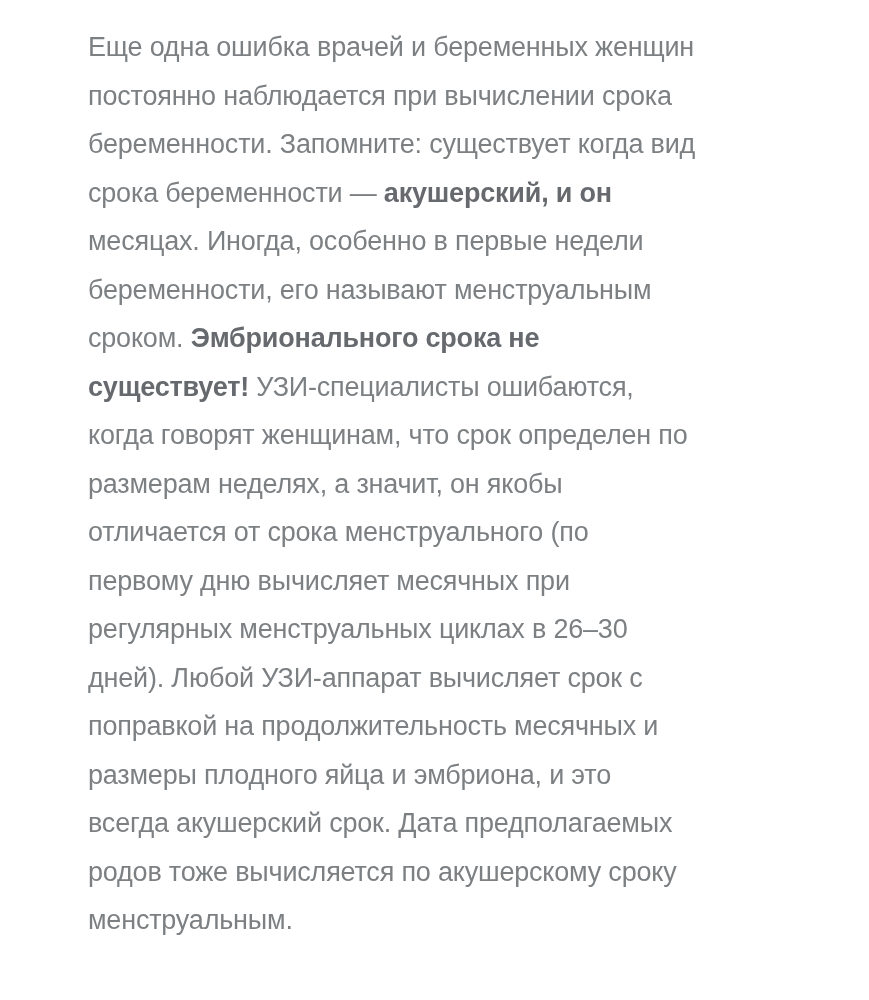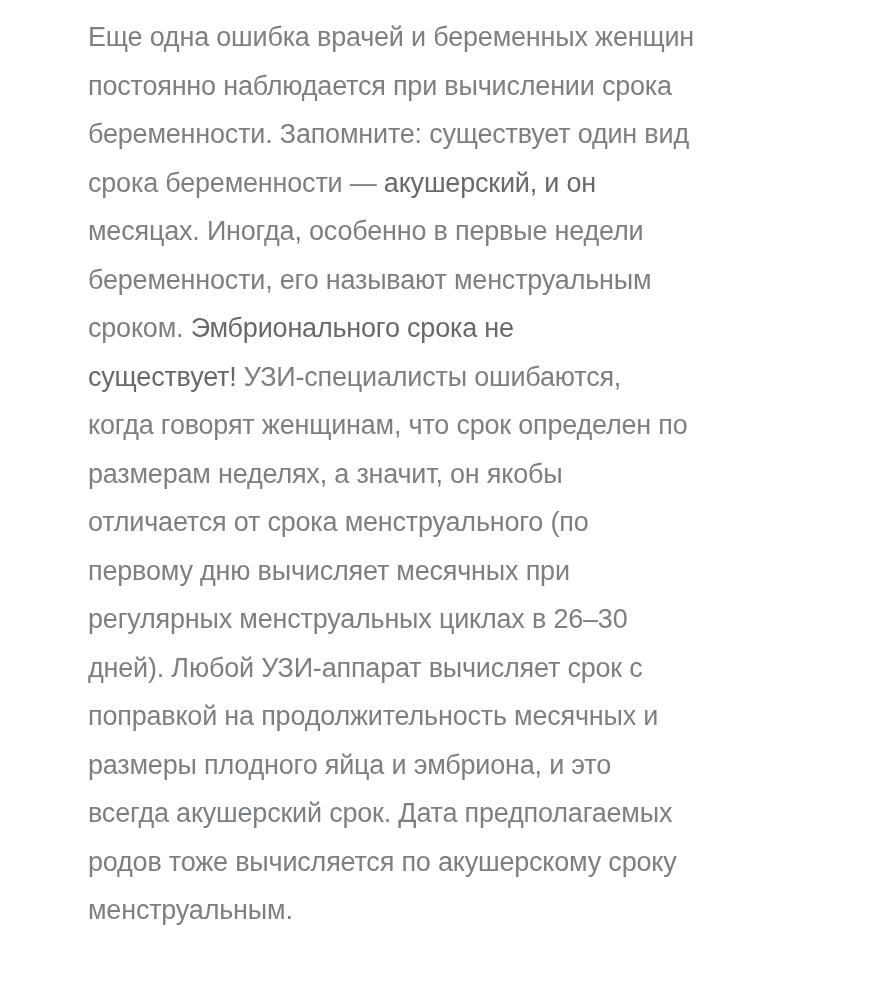--- a/index.html
+++ b/index.html
@@ -8,45 +8,45 @@
     background: #ffffff;
     width: 869px;
     height: 1000px;
     overflow: hidden;
   }
   .reader-page {
     box-sizing: border-box;
     width: 869px;
     height: 880px;
     background: #ffffff;
-    padding: 13px 80px 0 88px;
+    padding: 23px 80px 0 88px;
     font-family: "Liberation Sans", "DejaVu Sans", sans-serif;
   }
   .para {
     font-size: 27px;
     line-height: 48.5px;
     color: #7d8083;
     letter-spacing: -0.2px;
   }
   .text-line {
     white-space: nowrap;
   }
   .text-line .b {
-    font-weight: 400;
+    font-weight: 700;
     color: #66696d;
   }
 </style>
 </head>
 <body>
 
 <div class="reader-page">
   <div class="para" id="paragraph">
       <div class="text-line"><span>Еще одна ошибка врачей и беременных женщин</span></div>
       <div class="text-line"><span>постоянно наблюдается при вычислении срока</span></div>
-      <div class="text-line"><span>беременности. Запомните: существует один вид</span></div>
+      <div class="text-line"><span>беременности. Запомните: существует когда вид</span></div>
       <div class="text-line"><span>срока беременности — </span><span class="b">акушерский, и он</span></div>
       <div class="text-line"><span>месяцах. Иногда, особенно в первые недели</span></div>
       <div class="text-line"><span>беременности, его называют менструальным</span></div>
       <div class="text-line"><span>сроком. </span><span class="b">Эмбрионального срока не</span></div>
       <div class="text-line"><span class="b">существует!</span><span> УЗИ-специалисты ошибаются,</span></div>
       <div class="text-line"><span>когда говорят женщинам, что срок определен по</span></div>
       <div class="text-line"><span>размерам неделях, а значит, он якобы</span></div>
       <div class="text-line"><span>отличается от срока менструального (по</span></div>
       <div class="text-line"><span>первому дню вычисляет месячных при</span></div>
       <div class="text-line"><span>регулярных менструальных циклах в 26–30</span></div>

